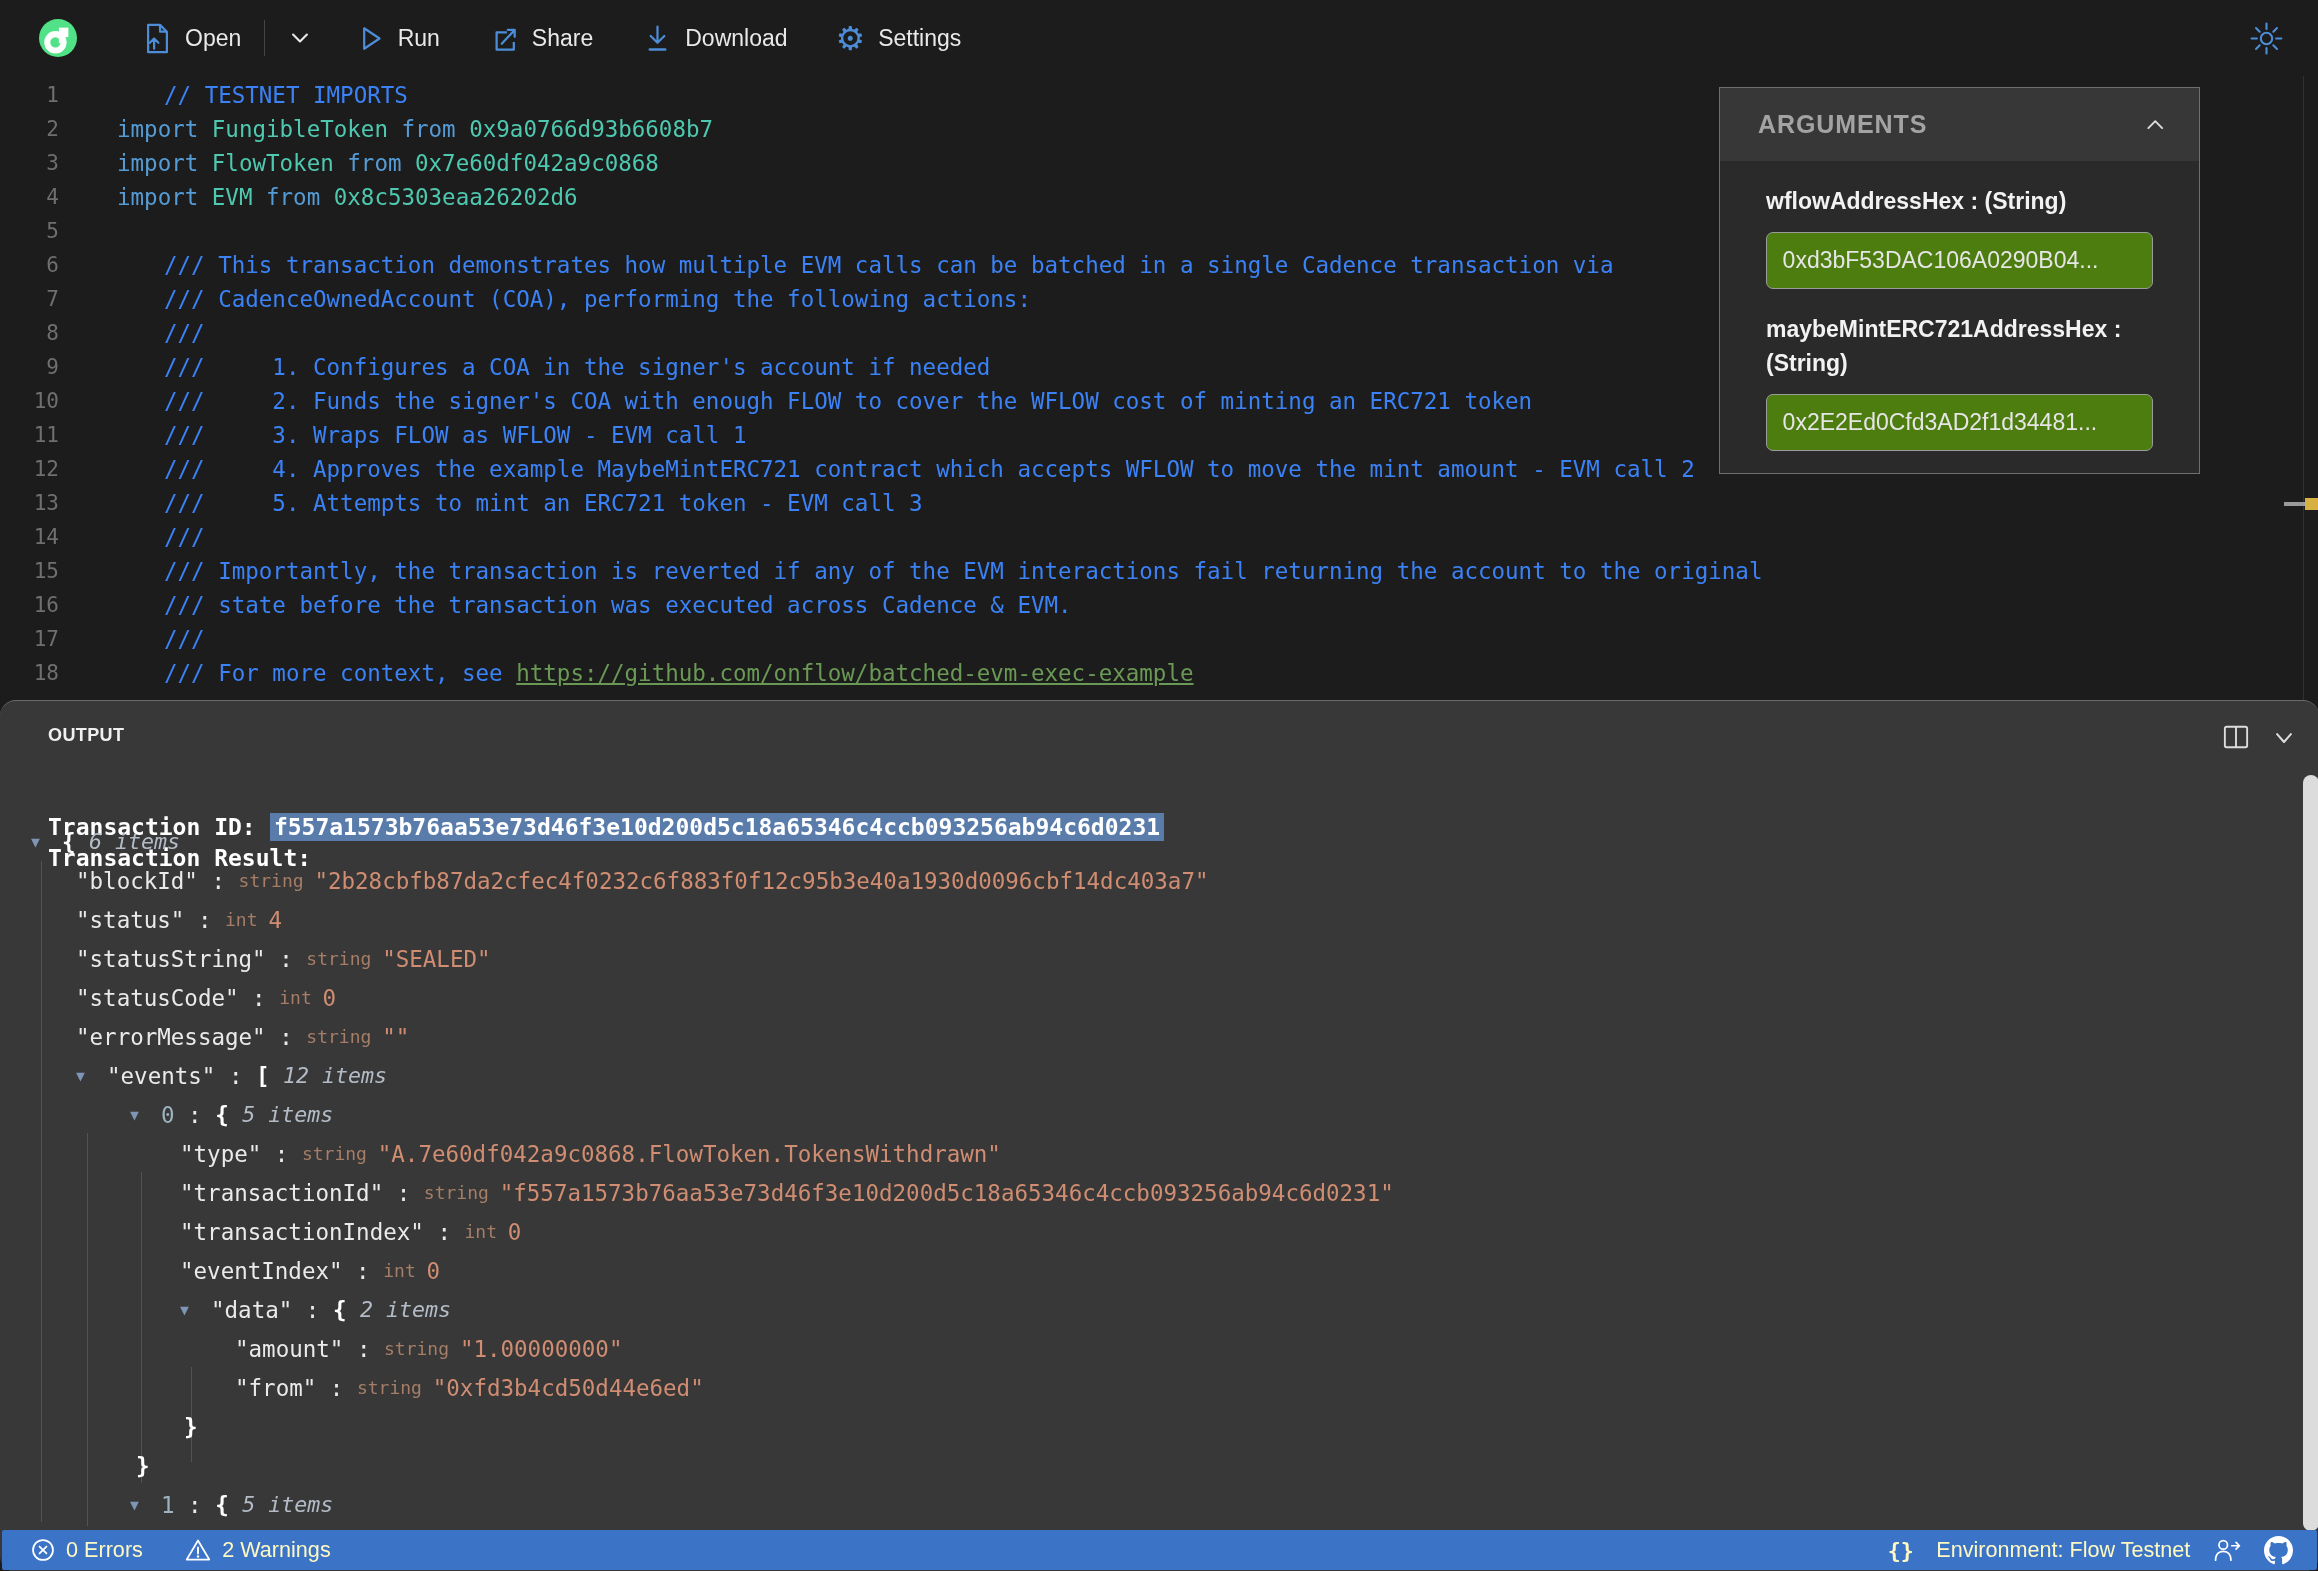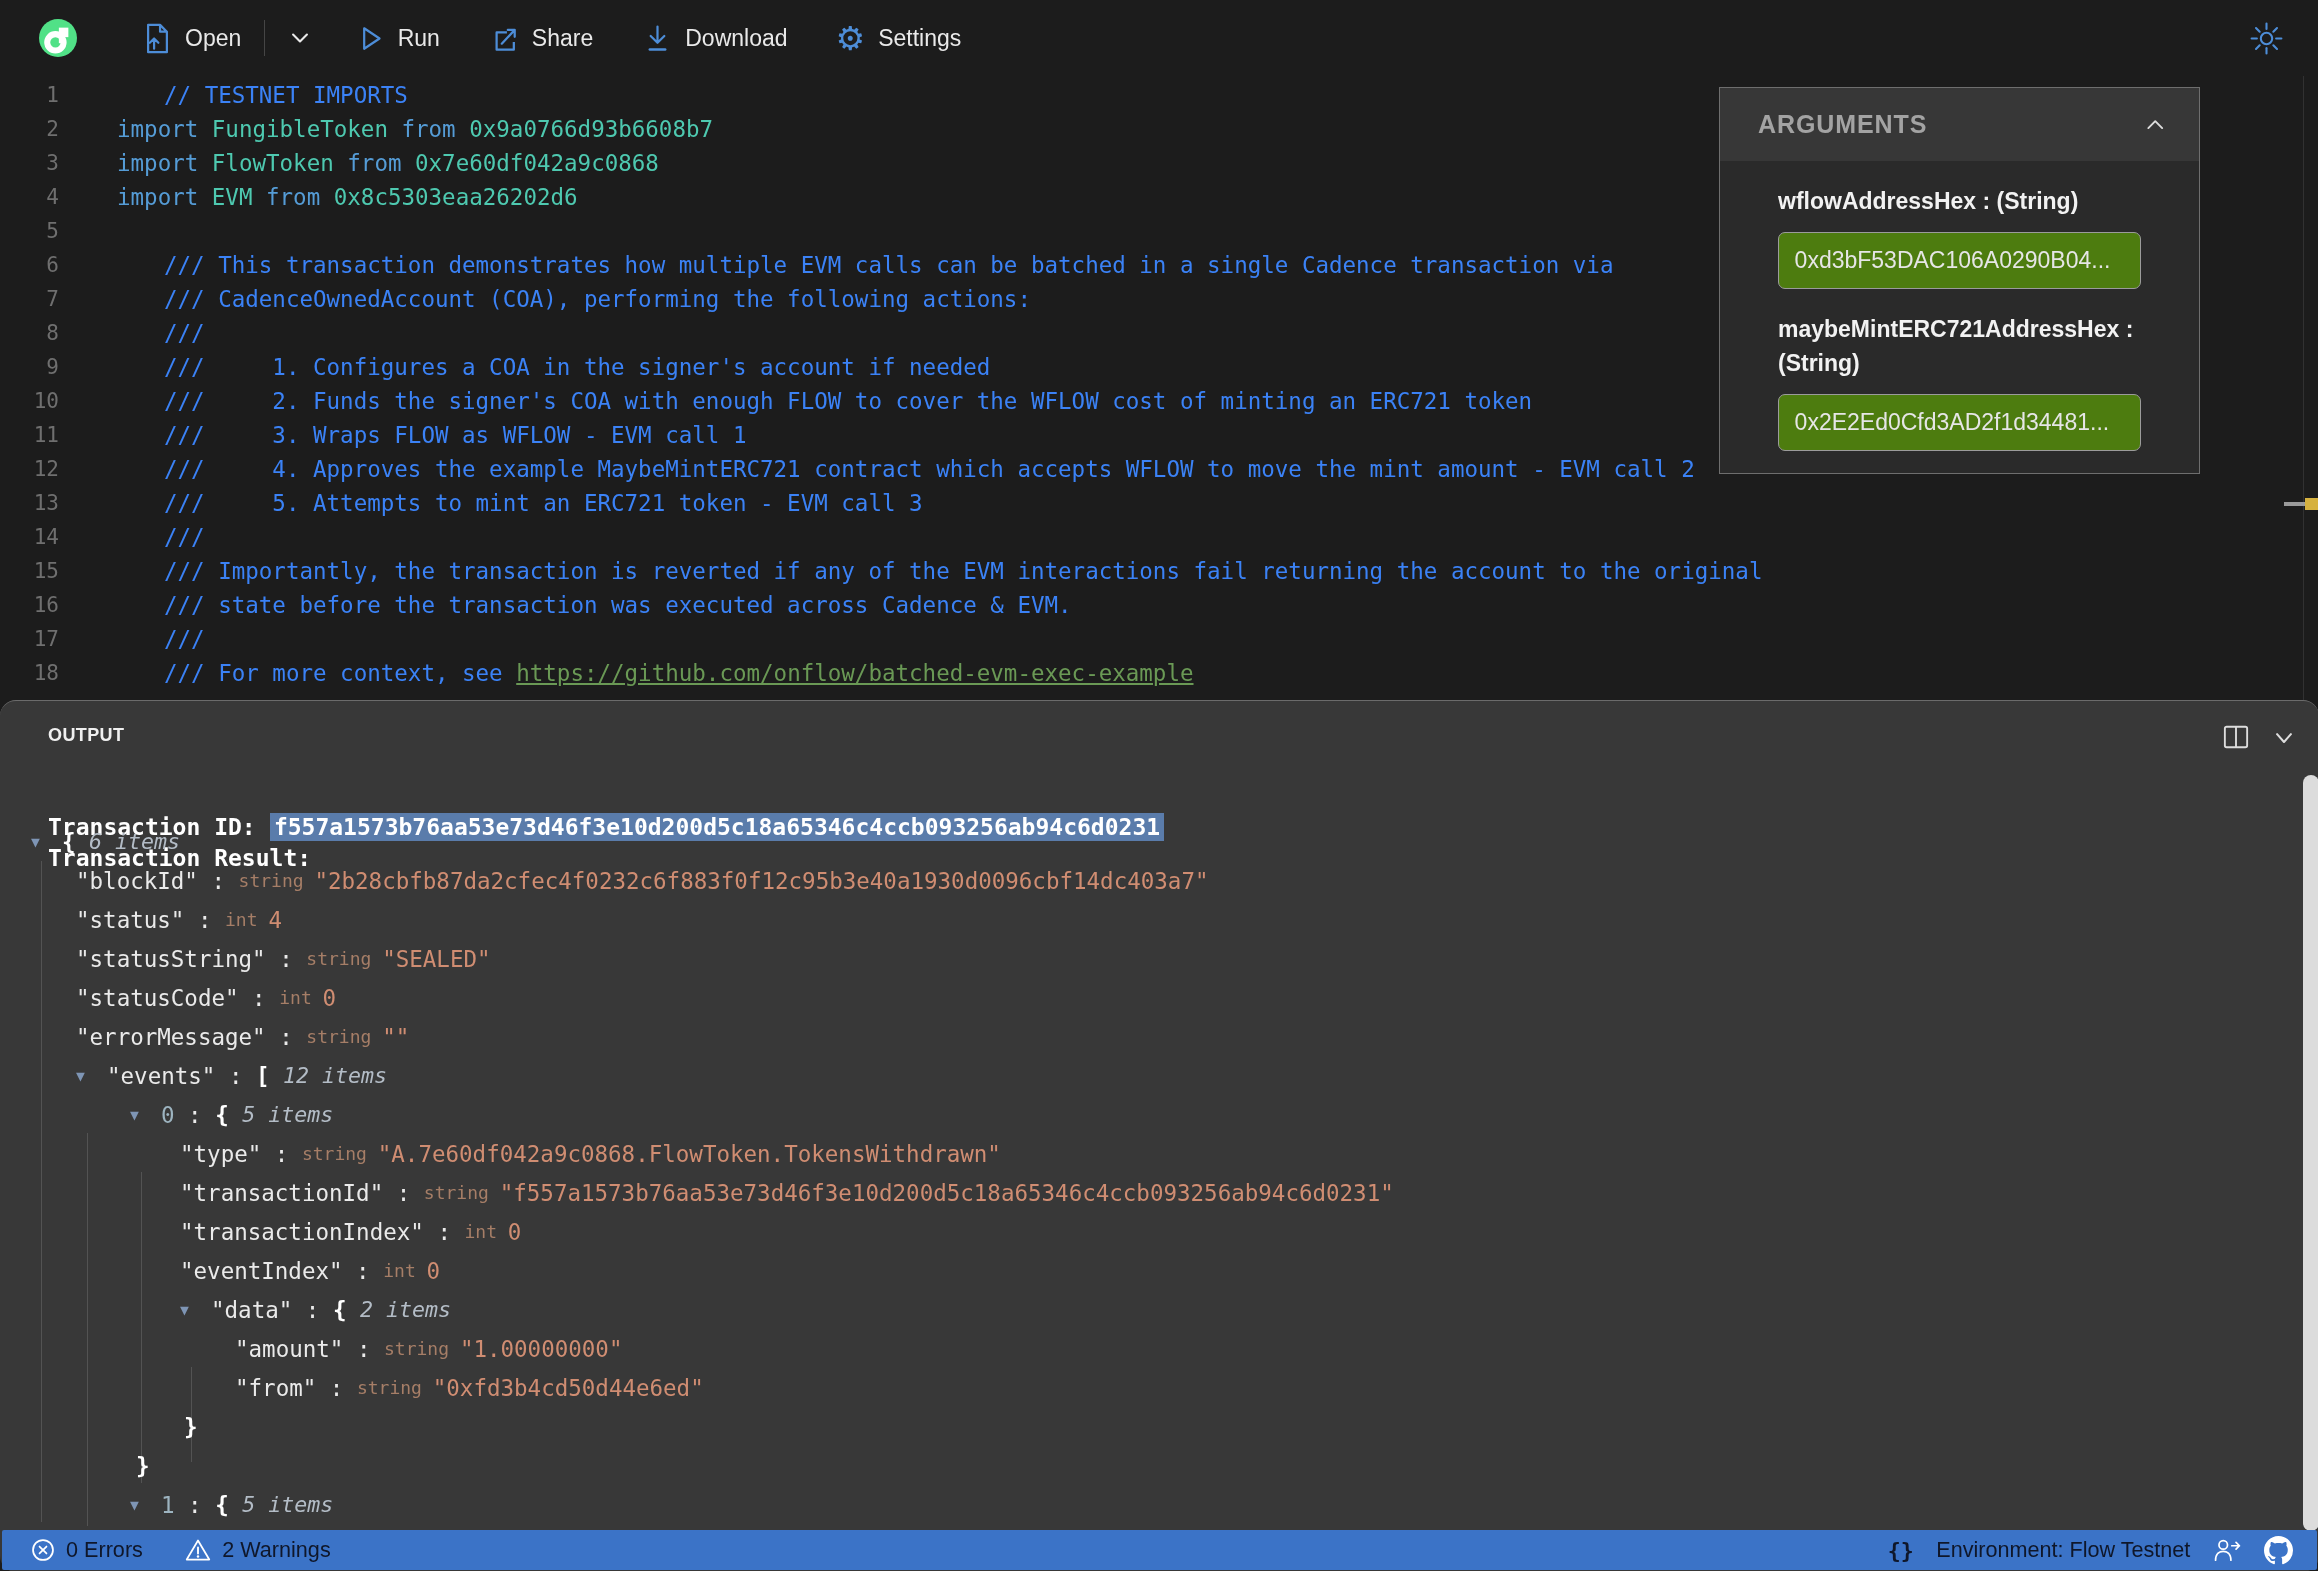--- a/index.html
+++ b/index.html
@@ -35,21 +35,21 @@
   .ov-ruler { position:absolute; left:2303px; top:76px; width:0.9px; height:624px; background:#313131; }
   .ov-mark-gray { position:absolute; left:2284px; top:502px; width:21px; height:4.3px; background:#9a9a9a; }
   .ov-mark-yellow { position:absolute; left:2305px; top:498px; width:14px; height:12px; background:#d6b13f; }
 
   
   .args { position:absolute; left:1719px; top:87px; width:481px; height:387px;
           background:#2a2a2a; border:0.9px solid #6e6e6e; }
   .args-header { height:73px; background:#373737; display:flex; align-items:center;
                  justify-content:space-between; padding:0 33px 0 38px; }
   .args-title { color:#a3a3a3; font-size:25px; font-weight:bold; letter-spacing:0.9px; }
-  .args-body { padding:24px 58px; }
+  .args-body { padding:24px 46px; }
   .arg-label { color:#f2f2f2; font-size:23px; font-weight:600; line-height:1.45; margin-bottom:14px; }
   .arg-input { display:block; width:100%; height:57px; background:#4d7c0f;
                border:1.3px solid #9b9b9b; border-radius:7px; color:#e6e6e6;
                font-size:23px; font-family:"Liberation Sans", sans-serif; padding:0 15.6px; }
   .arg-gap { height:24px; }
 
   
   .output { position:absolute; top:700px; left:0; right:0; bottom:0;
             background:#383838; border-top:1.7px solid #6b6b6b; overflow:hidden;border-radius:16px; }
   .out-title { position:absolute; top:24px; left:48px; color:#f0f0f0;
@@ -78,21 +78,21 @@
   .g2 { left:87px; top:432px; height:393px; }
   .g3 { left:141px; top:471px; height:311px; }
   .g4 { left:191px; top:666px; height:95px; }
   .out-scrollbar { position:absolute; right:0; top:775px; width:16.4px; height:756px;
                    background:#dcdcdc; border-radius:8.6px; z-index:5; cursor:pointer; }
 
   
   .statusbar { position:absolute; left:1.7px; right:1.7px; bottom:1.7px; height:40px;
                background:#3b73c7; border-radius:2px; z-index:10;
                display:flex; align-items:center; padding:0 24px 0 28px;
-               color:#0f172a; font-size:21.6px; }
+               color:#fef9c3; font-size:21.6px; }
   .sb-group { display:flex; align-items:center; gap:10.4px; }
   .sb-left  { display:flex; align-items:center; gap:41px; }
   .sb-right { margin-left:auto; display:flex; align-items:center; gap:22.5px; }
   .sb-braces { font-family:"DejaVu Sans Mono", monospace; font-size:21.6px; font-weight:bold; }
 </style>
 </head>
 <body>
 
 <div class="topbar">
   <div class="logo">

